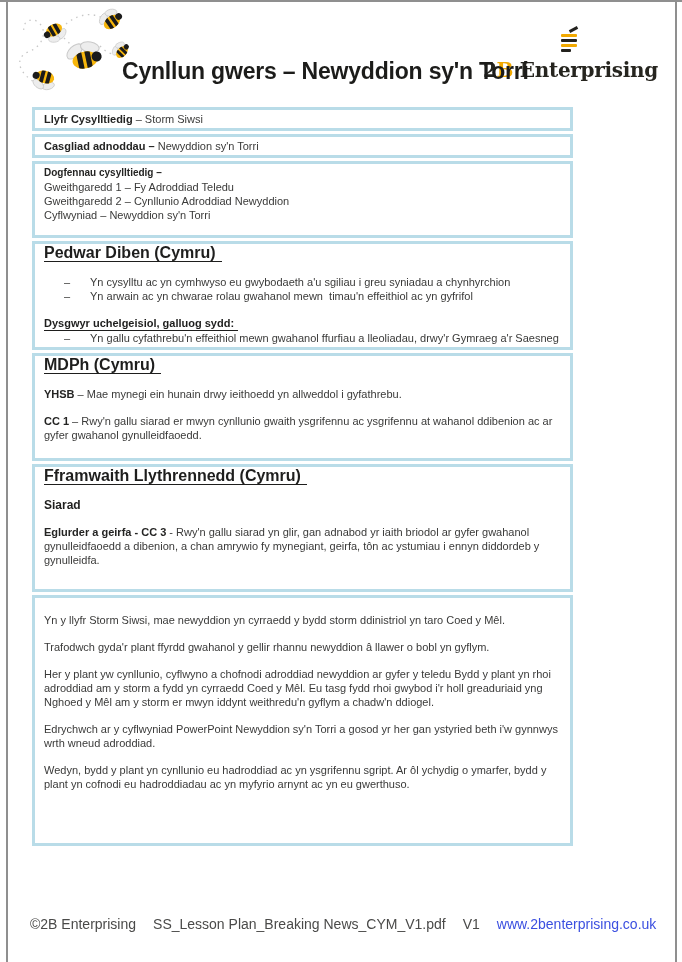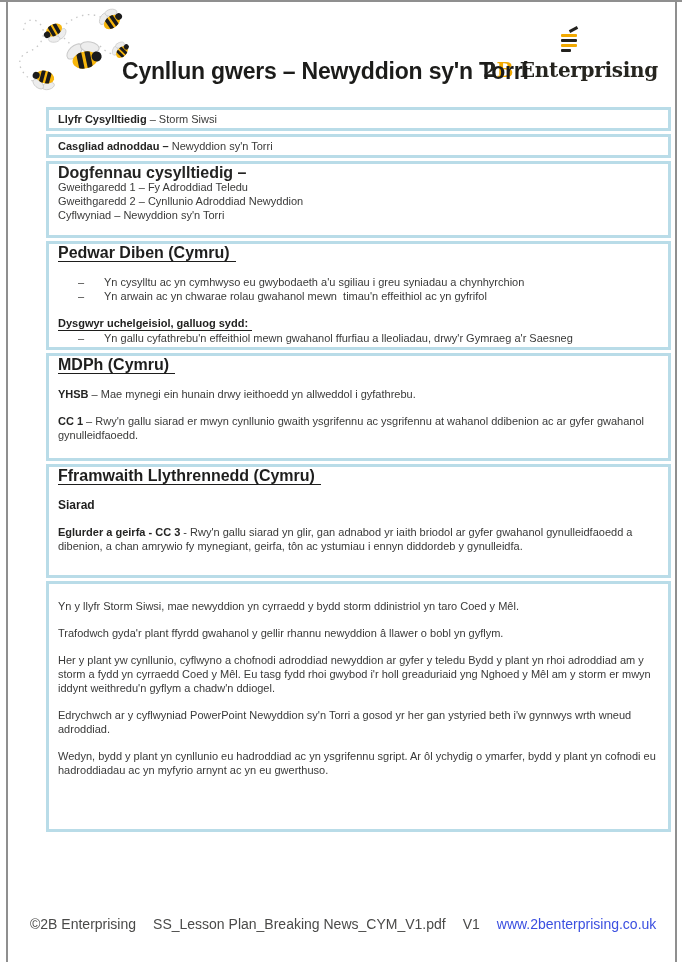--- a/index.html
+++ b/index.html
@@ -20,21 +20,21 @@
   .logo-icon .accent { display:block; width:9px; height:3px; background:#23221e; transform:rotate(-27deg); margin-left:8px; margin-bottom:2px; }
   .logo-icon .bar { display:block; height:3px; width:16px; margin:1px 0; border-radius:1px; }
   .logo-icon .bar.gold { background:#f2a900; }
   .logo-icon .bar.dark { background:#23221e; }
   .logo-icon .bar.short { width:10px; }
   .logo-text { font-family:"DejaVu Serif","Liberation Serif",serif; font-weight:bold; font-size:20px; color:#26251f; letter-spacing:-0.3px; }
   .logo-text .gold { color:#f2a900; }
   .page-title { position:absolute; top:58px; left:122px; font-size:23px; font-weight:bold; color:#1c1c1a; letter-spacing:-0.2px; }
 
   
-  .content { position:absolute; top:107px; left:46px; width:625px; }
+  .content { position:absolute; top:107px; left:32px; width:541px; }
   .box { border:3px solid #b9dce8; background:#fff; padding:2px 9px; margin-bottom:3px; font-size:11px; line-height:14px; }
   .box b, .box .bld { color:#242423; }
   .heading { font-size:16px; font-weight:bold; color:#1e1e1d; display:inline-block; border-bottom:1.6px solid #1e1e1d; padding-right:6px; padding-bottom:1px; }
   .subheading { font-size:11px; font-weight:bold; color:#1e1e1d; display:inline-block; border-bottom:1.4px solid #1e1e1d; padding-right:4px; }
   .gap-m { height:13px; }
   .bullet { display:flex; padding-left:20px; }
   .bullet .dash { flex:0 0 26px; }
   .bullet .btext { white-space:pre-wrap; }
   .pb-dogfennau { padding-bottom:13px; }
   .pb-nod { padding-bottom:17px; }
@@ -139,21 +139,21 @@
 
   <div class="box">
     <p><b>Llyfr Cysylltiedig</b><span> – Storm Siwsi</span></p>
   </div>
 
   <div class="box">
     <p><b>Casgliad adnoddau – </b><span>Newyddion sy'n Torri</span></p>
   </div>
 
   <div class="box pb-dogfennau">
-    <p class="bld" style="font-weight:bold; font-size:16px;">Dogfennau cysylltiedig –</p>
+    <p class="bld" style="font-weight:bold; font-size:10px;">Dogfennau cysylltiedig –</p>
     <p>Gweithgaredd 1 – Fy Adroddiad Teledu</p>
     <p>Gweithgaredd 2 – Cynllunio Adroddiad Newyddion</p>
     <p>Cyflwyniad – Newyddion sy'n Torri</p>
   </div>
 
 
   <div class="box">
     <p><span class="heading">Pedwar Diben (Cymru)</span></p>
     <div class="gap-m"></div>
     <div class="bullet">

